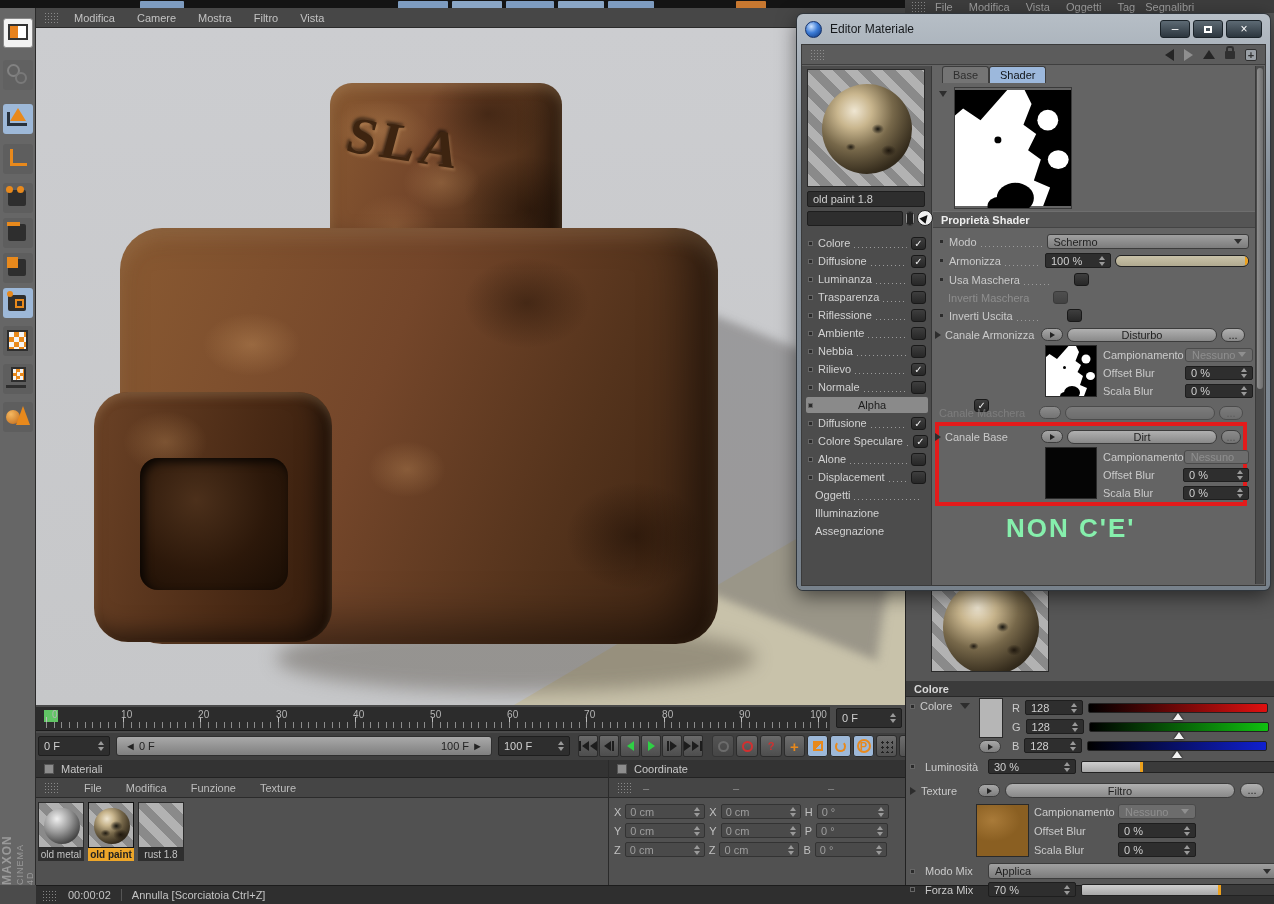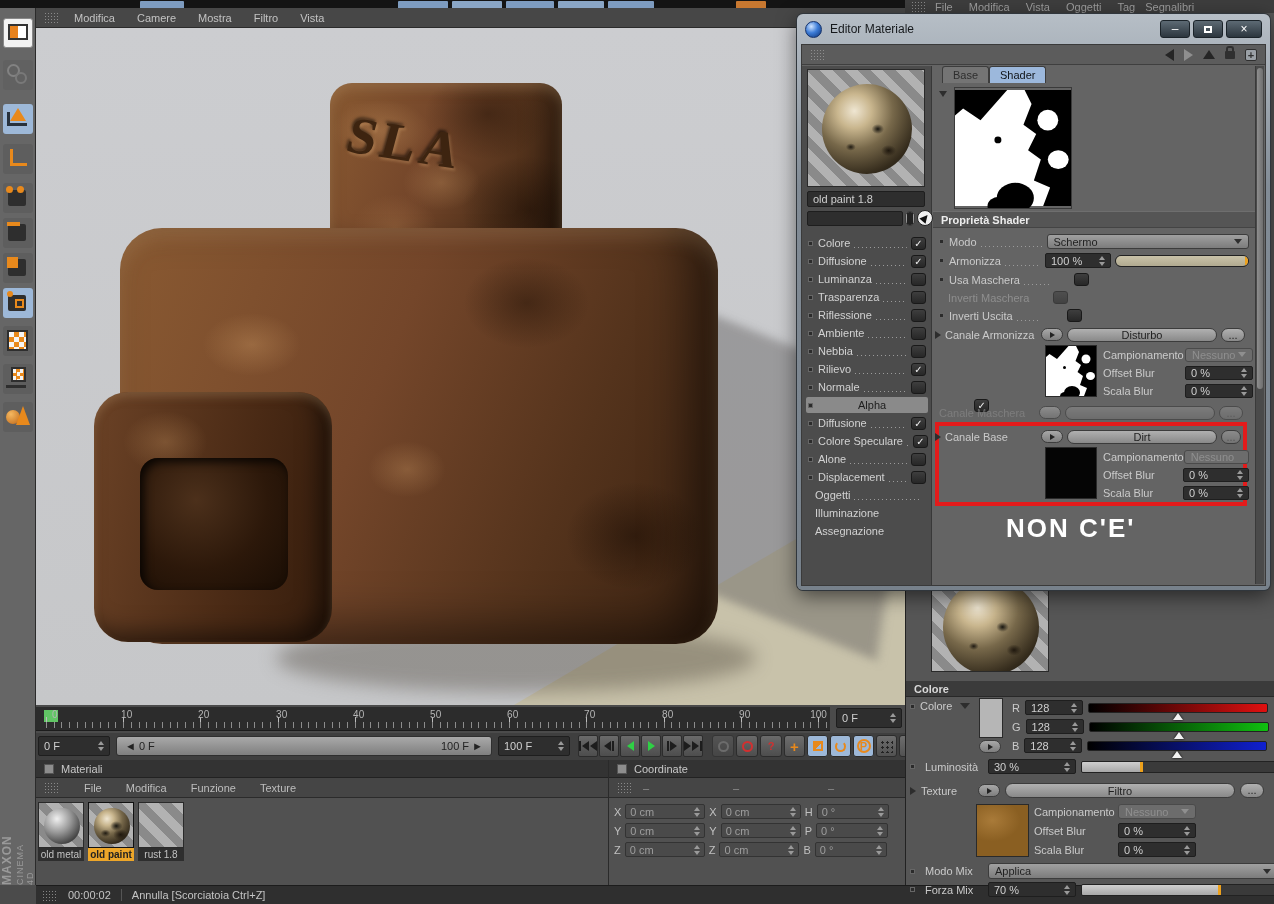--- a/index.html
+++ b/index.html
@@ -110,21 +110,21 @@
   .ch-row{position:absolute;left:4px;width:122px;height:16px;display:flex;align-items:center;font-size:11px;color:#d2d2d2;padding:0 2px;}
   .ch-row.sel{background:#8a8a8a;color:#1d1d1d;border-radius:2px;gap:40px;}
   .chk{width:15px;height:13px;border-radius:3px;background:linear-gradient(#3e3e3e,#272727);border:1px solid #191919;color:#f0f0f0;font-size:10px;line-height:11px;text-align:center;flex:none;}
   .chk.on::after{content:"✓";}
   .tab{height:17px;border:1px solid #3c3c3c;border-bottom:none;border-radius:3px 3px 0 0;font-size:11px;display:flex;align-items:center;justify-content:center;padding:0 10px;}
   .tab.off{background:#747474;color:#2e2e2e;}
   .tab.on{background:#9cb8dc;color:#101418;}
   .prop-hdr{position:absolute;left:131px;right:8px;height:17px;background:#555;border-top:1px solid #6e6e6e;border-bottom:1px solid #444;color:#ececec;font-weight:bold;font-size:11px;display:flex;align-items:center;padding-left:8px;}
   .prow{position:absolute;height:15px;display:flex;align-items:center;font-size:11px;}
   .redbox{position:absolute;border:4px solid #e31b1b;z-index:5;}
-  .noncx{position:absolute;color:#ffffff;font-weight:bold;font-size:26px;letter-spacing:2px;font-family:"Liberation Sans",sans-serif;}
+  .noncx{position:absolute;color:#86efac;font-weight:bold;font-size:26px;letter-spacing:2px;font-family:"Liberation Sans",sans-serif;}
   .exp{width:0;height:0;border-left:4px solid transparent;border-right:4px solid transparent;border-top:6px solid #2d2d2d;}
   .expr{width:0;height:0;border-top:4px solid transparent;border-bottom:4px solid transparent;border-left:6px solid #2d2d2d;}
   .scroll{position:absolute;right:1px;top:21px;bottom:1px;width:9px;background:#4a4a4a;border-left:1px solid #3a3a3a;}
   .scroll .th{position:absolute;left:1px;right:1px;top:2px;height:62%;background:linear-gradient(90deg,#8e8e8e,#6f6f6f);border-radius:3px;}
   .lock{width:10px;height:8px;background:#2f2f2f;border-radius:1px;position:relative;}
   .lock::before{content:"";position:absolute;top:-5px;left:1px;width:4px;height:4px;border:2px solid #2f2f2f;border-bottom:none;border-radius:3px 3px 0 0;}
   .plusbox{width:12px;height:12px;border:1px solid #2f2f2f;border-radius:2px;color:#2f2f2f;font-size:11px;line-height:10px;text-align:center;font-weight:bold;background:#9aa0a6;}
 </style>
 </head>
 <body>

